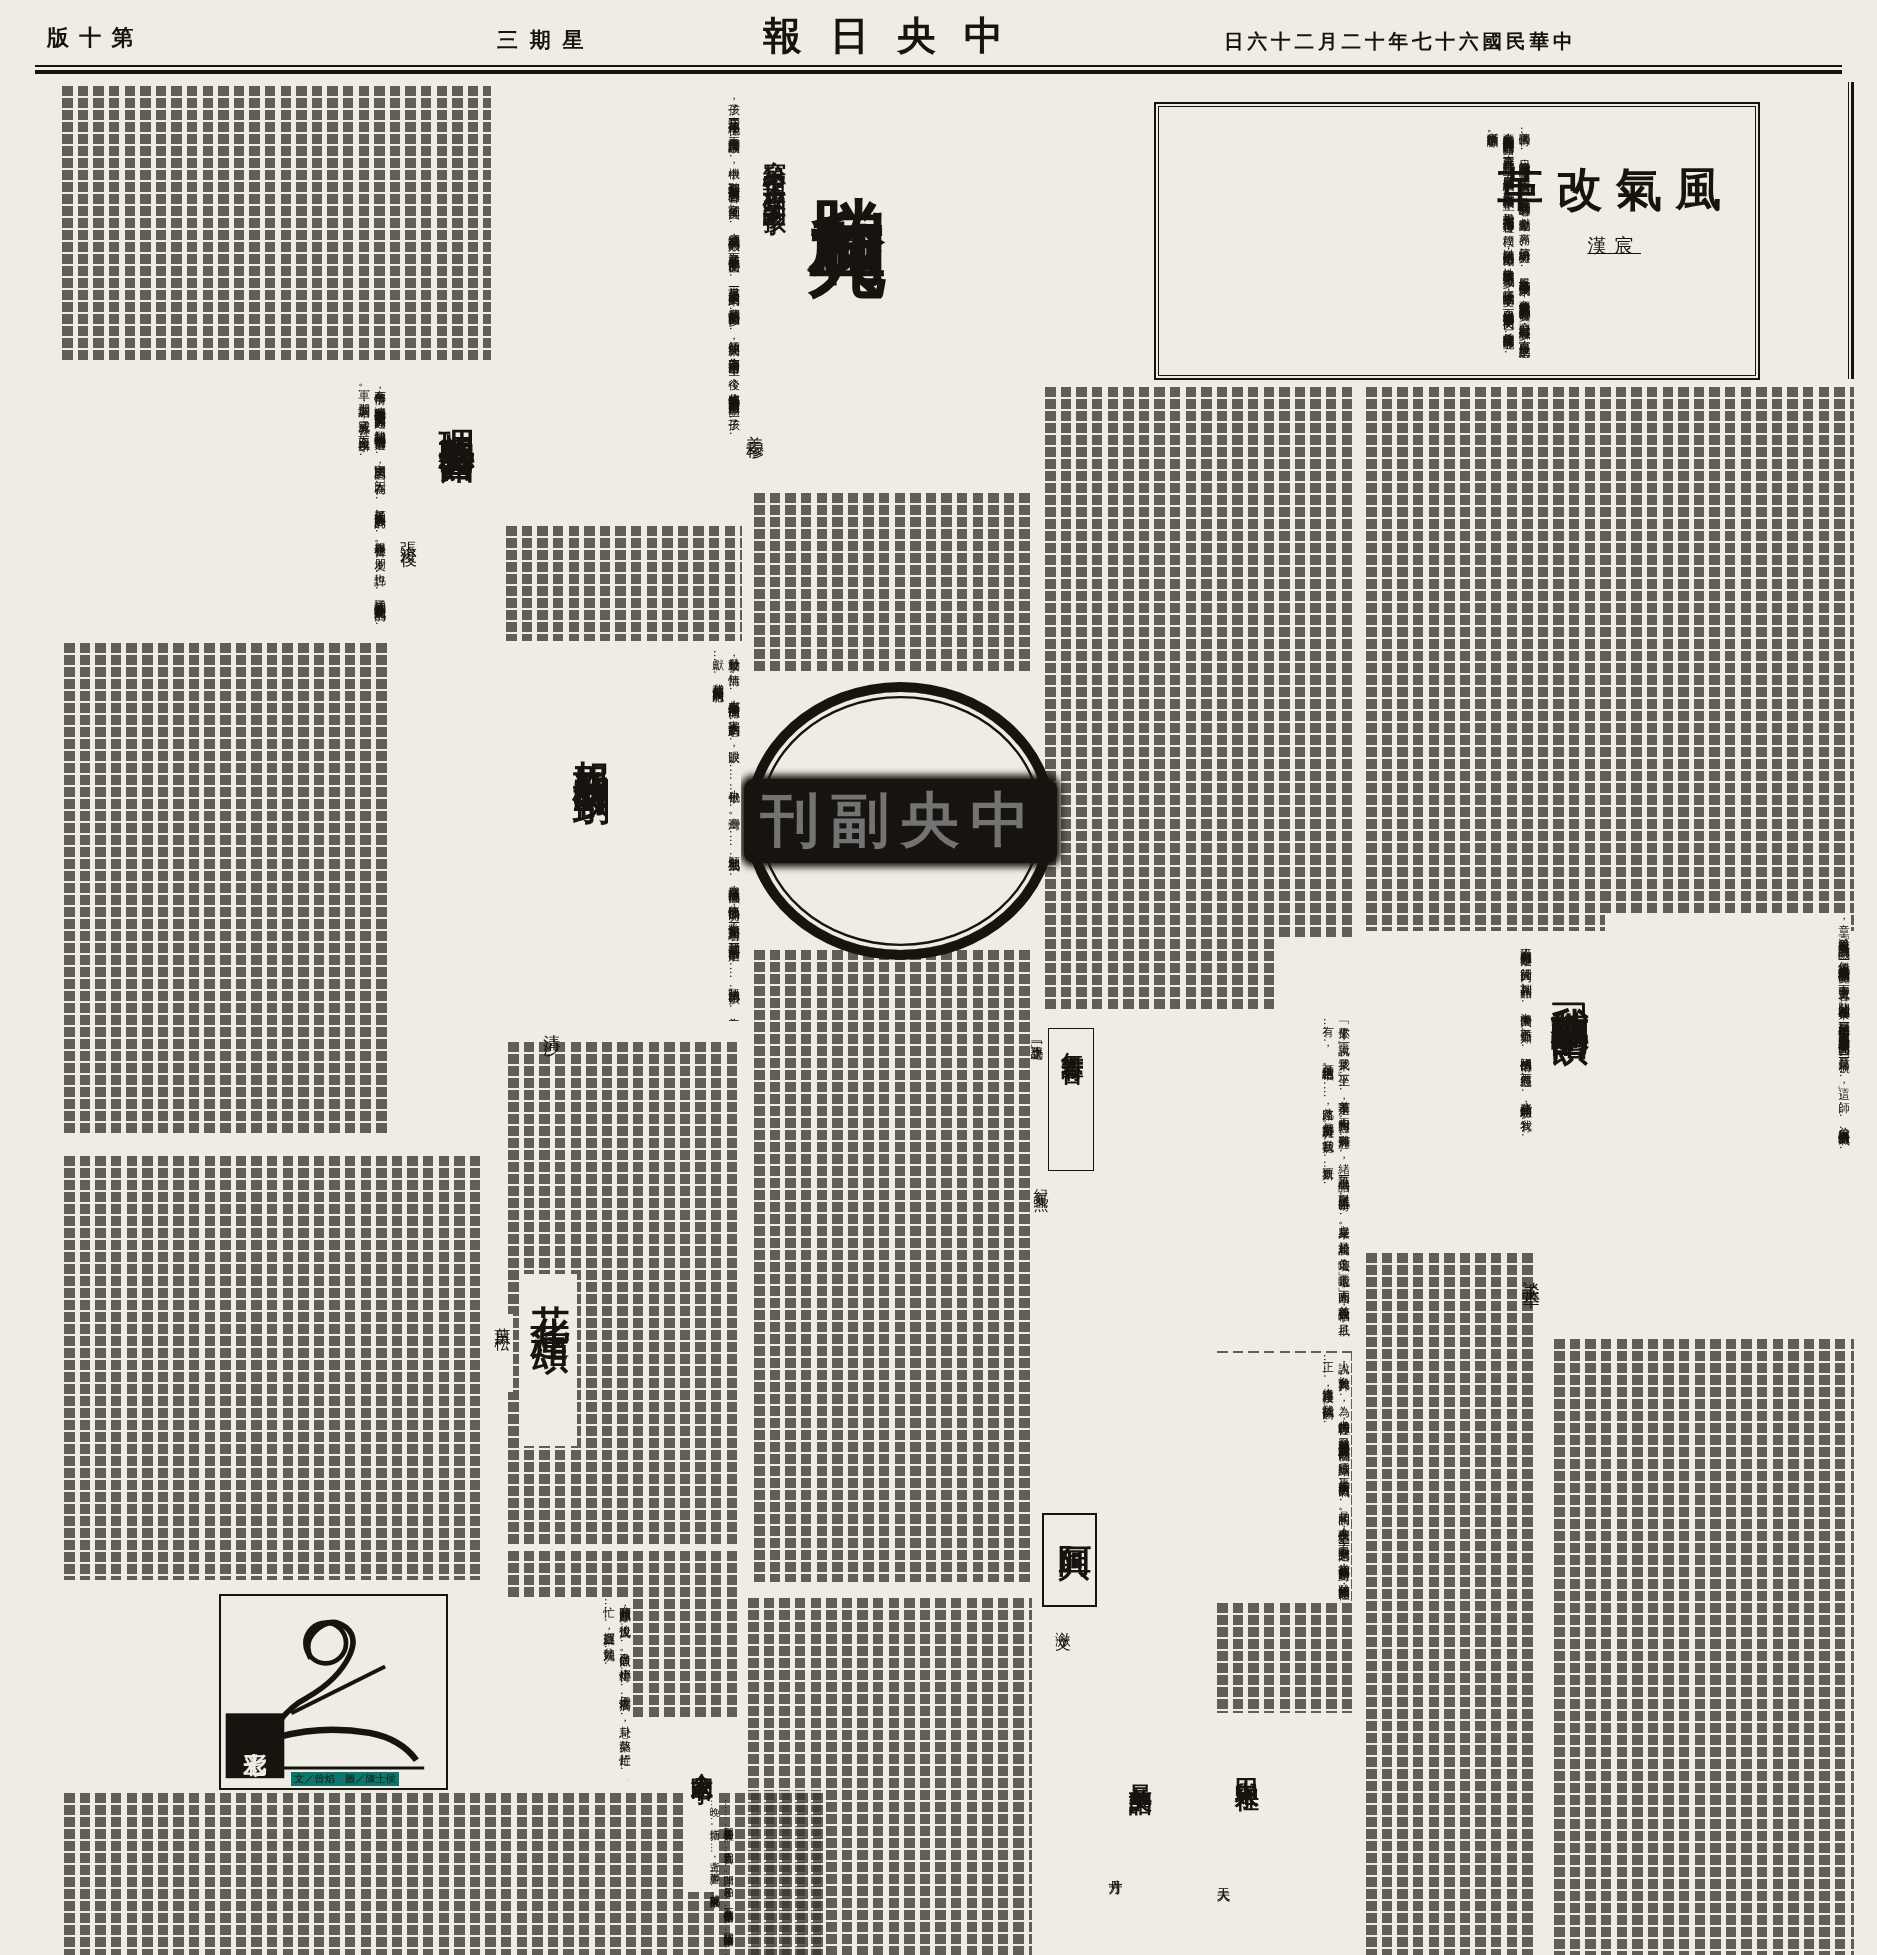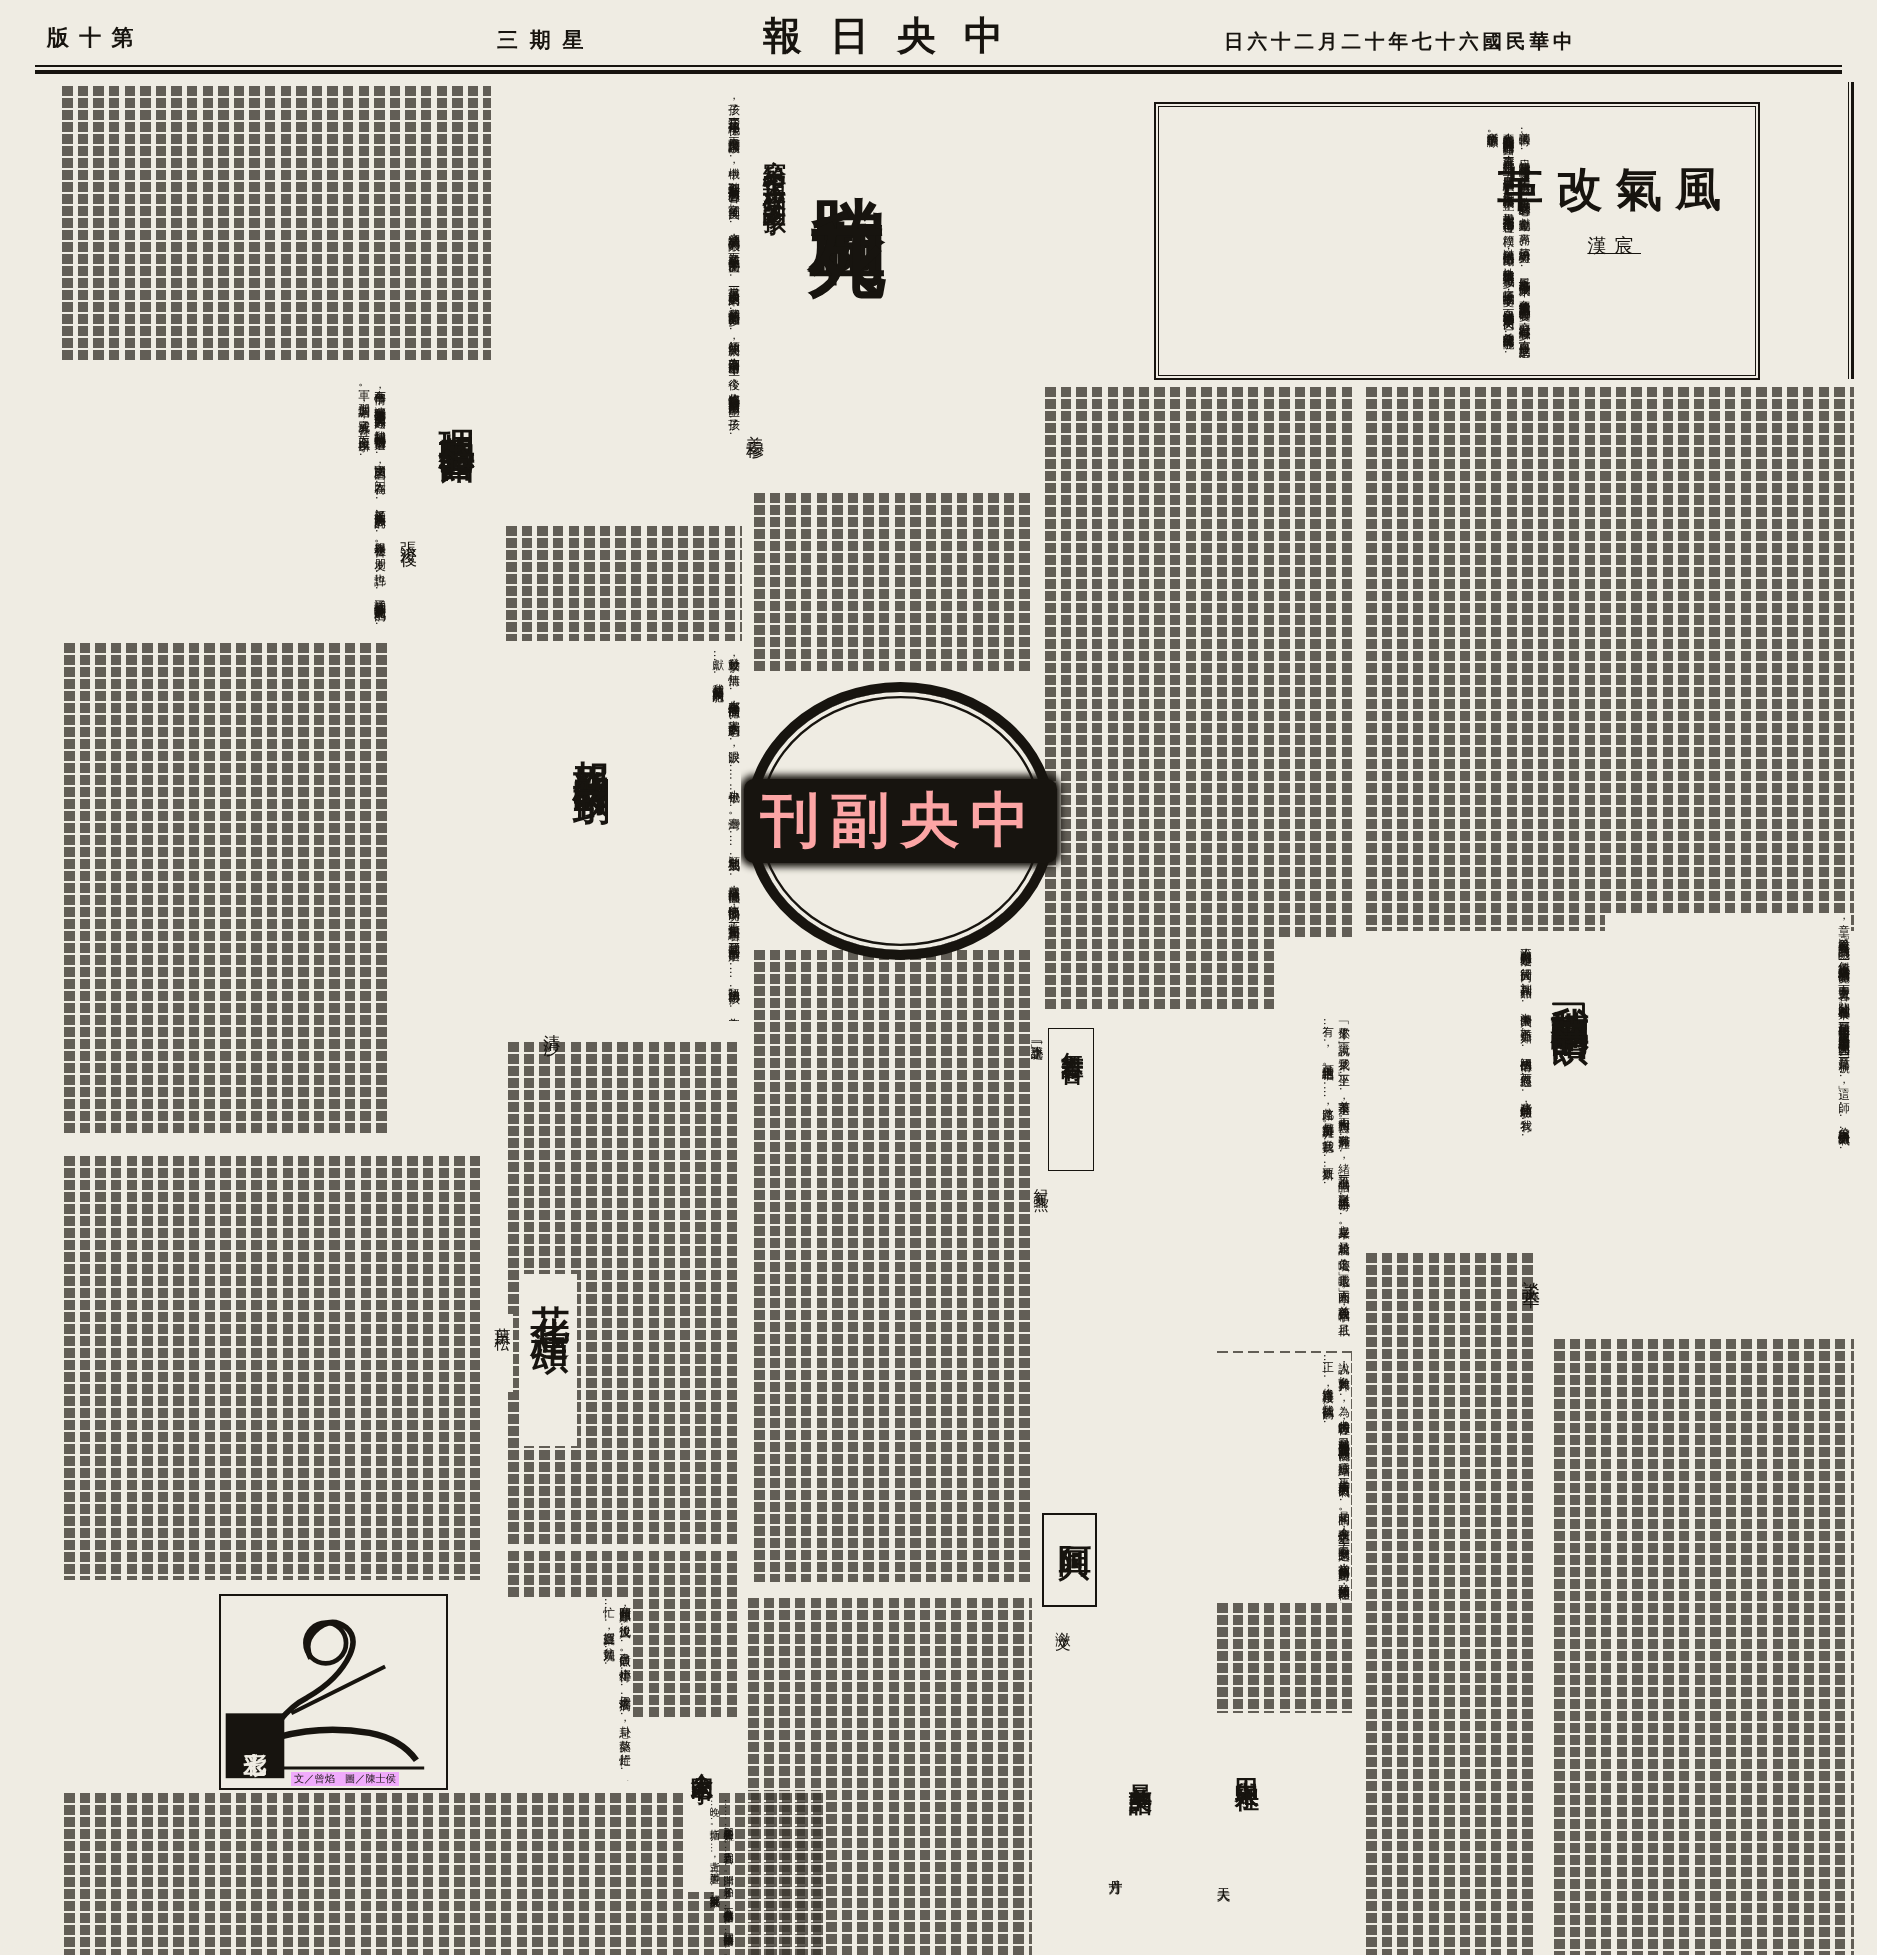--- a/index.html
+++ b/index.html
@@ -60,21 +60,21 @@
 <div class="blk v bold ttl" style="left:759px;top:113px;height:344px;font-size:23px;letter-spacing:5.5px;">寫給中正預校受訓的孩子</div>
 <div class="blk v" style="left:743px;top:420px;height:78px;font-size:18px;letter-spacing:7px;">姜穆</div>
 <div class="blk v body-txt" style="left:504px;top:94px;width:237px;height:415px;">孩子，當我正如往年一樣地，再度去閱讀那段……機中，聽到那個女孩藹着憤怒的聲音，宣佈了美國……們將承認我們的敵人，而放棄了他數十年的盟友……當然是另一次橫逆的到來，我們必然的面臨更多……須知你的父親，為這個國家付出了一生，今後，你也將為這個苦難的國家付出你的一生。孩子……</div>
 
 <div class="blk v bold ttl" style="left:432px;top:372px;height:203px;font-size:36px;letter-spacing:3.9px;">理想的圖書館</div>
 <div class="blk v" style="left:397px;top:528px;height:102px;font-size:17px;letter-spacing:4.7px;">張浚役</div>
 <div class="blk v body-txt" style="left:59px;top:381px;width:328px;height:250px;">有兩件事情，讓我對圖書館產生了莫大的興趣。我記得我初中以前還借過……文國恩重」的，因為在「……領受了太多無法數計的……學服務社會。朋友！也許……誤了我們許多制敵人於死地的……執的馬歇爾將軍。那個調處，「完成了教育，而今正以所學……</div>
 
 <div class="blk" style="left:745px;top:682px;width:291px;height:258px;border:10.2px solid #17140f;border-radius:50%;box-shadow:inset 0 0 0 3.9px #efece3, inset 0 0 0 6.3px #17140f;">
   <div class="logo-band">
-    <span class="rtl bold" style="color:#fca5a5;font-size:59px;letter-spacing:11px;">中央副刊</span>
+    <span class="rtl bold" style="color:#737373;font-size:59px;letter-spacing:11px;">中央副刊</span>
   </div>
 </div>
 
 <div class="blk v bold ttl" style="left:566px;top:702px;height:317px;font-size:38px;letter-spacing:5.5px;">報恩的時候到了</div>
 <div class="blk v" style="left:540px;top:1021px;height:70px;font-size:17px;letter-spacing:5.5px;">清沙</div>
 <div class="blk v body-txt" style="left:608px;top:649px;width:133px;height:372px;">發動攻擊，無情……都有無比慘痛的回憶，家破人亡的悲劇……眼淚，……小包袱……臺灣。……順利地完成了……無選擇餘地的侵蝕，仇匪恨匪的深切，數十年如一日互續着，我們是同舟一命的手足！……堅強的小男孩……為國家貢獻……我們是命脈與共的同胞！</div>
 
 <div class="blk v bold ttl" style="left:1544px;top:948px;height:313px;font-size:38px;letter-spacing:3.1px;">我讀中副的「回饋」</div>
 <div class="blk v" style="left:1519px;top:1267px;height:86px;font-size:18px;letter-spacing:4.7px;">談天華</div>
 <div class="blk v body-txt" style="left:1605px;top:915px;width:246px;height:415px;">章，以後又有「對『異議』的異議」，似給人一種編者是騎牆派的感覺，而事實上寬容、公開的精神都在其中。最難得的是一篇「步步驚魂」引來的不是編者與鬵還先生的失和，竟是一篇「一號……」這，師……分虛心與謙懷的勇氣……</div>
@@ -106,17 +106,17 @@
   <svg width="220" height="187" viewBox="0 0 563 478" style="display:block;">
     <rect x="0" y="0" width="563" height="478" fill="#efece3"></rect>
     <path d="M90 430 Q140 300 220 260 Q300 215 330 150 Q350 105 320 80 Q280 50 240 90 Q210 120 230 160" fill="none" stroke="#17140f" stroke-width="14"></path>
     <circle cx="268" cy="120" r="52" fill="none" stroke="#17140f" stroke-width="12"></circle>
     <path d="M180 300 L420 180" stroke="#17140f" stroke-width="10"></path>
     <path d="M150 360 Q260 330 380 350 Q460 365 500 420" fill="none" stroke="#17140f" stroke-width="16"></path>
     <path d="M60 440 L520 440" stroke="#17140f" stroke-width="8"></path>
     <rect x="12" y="300" width="150px" height="166" fill="#17140f"></rect>
     <text x="87" y="360" font-size="58" fill="#efece3" text-anchor="middle" font-weight="bold" writing-mode="tb" style="letter-spacing:4px;">七彩玉</text>
   </svg>
-  <div class="blk" style="left:70px;bottom:2.3px;font-size:10.2px;background:#f0abfc;padding:0 3.1px;">文／曾焰　圖／陳士侯</div>
+  <div class="blk" style="left:70px;bottom:2.3px;font-size:10.2px;background:#0f766e;padding:0 3.1px;">文／曾焰　圖／陳士侯</div>
 </div>
 <div class="blk v body-txt" style="left:450px;top:1597px;width:182px;height:184px;">有時間照顧小嬋，後也沒人……自己煮飯。小嬋忙得……天嬋忙著病……卦息，熬藥，趕忙……點藥各寨去並忙……嬋買藥，一貧如洗……</div>
 <div class="blk v body-sm" style="left:94px;top:1799px;width:641px;height:203px;background:transparent;">……那羅谷子和公雞……直到天公……問津。谷子和……五粒傷寒特效藥是……回莫錫山特效藥……就到了變各寨。……沒有下雨；霧氣和晚……指塘。……背上，手脚並……他好幾次被摔下來。</div>
 
 
 </body></html>

